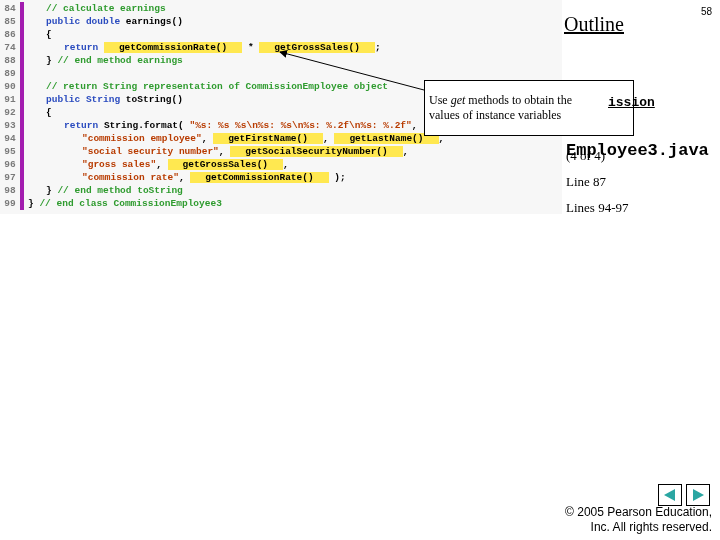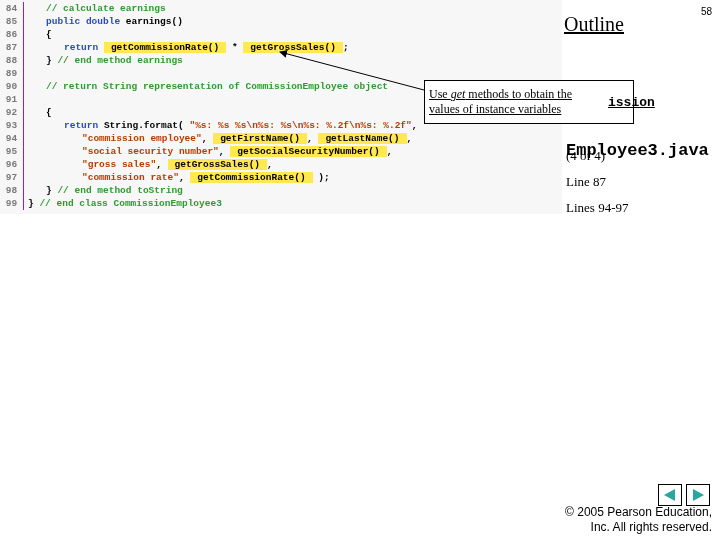--- a/index.html
+++ b/index.html
@@ -25,53 +25,52 @@
   .code-line {
     display: flex;
     line-height: 13px;
     white-space: pre;
   }
   .lineno {
     width: 24px;
     text-align: center;
     color: #7a7a7a;
     background: #f7f7f7;
-    border-right: 1px solid #a21caf;
+    border-right: 4px solid #a21caf;
     user-select: none;
   }
   .code-content { padding-left: 4px; }
   .ind1 { padding-left: 22px; }
   .ind2 { padding-left: 40px; }
   .ind3 { padding-left: 58px; }
   .c-comment { color: #2e9b2e; margin-top: 36px; }
   .c-keyword { color: #2a4bbf; }
   .c-type { color: #2a4bbf; }
   .c-string { color: #b83b00; }
   .hl {
     background: #ffe850;
-    padding: 0 7px;
+    padding: 0 15px;
   }
   .arrow-svg {
     position: absolute;
     top: 0;
     left: 0;
     pointer-events: none;
   }
   .callout-box {
     position: absolute;
     top: 80px;
     left: 424px;
     width: 210px;
     background: #fff;
     border: 1px solid #000;
     font-family: "Times New Roman", serif;
     font-size: 12px;
-    padding: 6px 4px;
+    padding: 12px 4px;
     line-height: 1.25;
-    text-decoration: underline;
   }
   .callout-box .ital { font-style: italic; }
   .outline-heading {
     position: absolute;
     top: 13px;
     left: 564px;
     font-family: "Times New Roman", serif;
     font-size: 20px;
     text-decoration: underline;
   }
@@ -133,25 +132,25 @@
   }
   .nav-btn svg { display: block; }
 </style>
 </head>
 <body>
 
 <div class="code-area">
   <div class="code-line"><span class="lineno">84</span><span class="code-content ind1"><span class="c-comment">// calculate earnings</span></span></div>
   <div class="code-line"><span class="lineno">85</span><span class="code-content ind1"><span class="c-keyword">public</span> <span class="c-keyword">double</span><span> earnings()</span></span></div>
   <div class="code-line"><span class="lineno">86</span><span class="code-content ind1"><span>{</span></span></div>
-  <div class="code-line"><span class="lineno">87</span><span class="code-content ind2"><span class="c-keyword">return</span> <span class="hl">getCommissionRate()</span><span> * </span><span class="hl">getGrossSales()</span><span>;</span></span></div>
+  <div class="code-line"><span class="lineno">74</span><span class="code-content ind2"><span class="c-keyword">return</span> <span class="hl">getCommissionRate()</span><span> * </span><span class="hl">getGrossSales()</span><span>;</span></span></div>
   <div class="code-line"><span class="lineno">88</span><span class="code-content ind1"><span>}</span><span class="c-comment"> // end method earnings</span></span></div>
   <div class="code-line"><span class="lineno">89</span><span class="code-content">&nbsp;</span></div>
   <div class="code-line"><span class="lineno">90</span><span class="code-content ind1"><span class="c-comment">// return String representation of CommissionEmployee object</span></span></div>
-  <div class="code-line"><span class="lineno">91</span></div>
+  <div class="code-line"><span class="lineno">91</span><span class="code-content ind1"><span class="c-keyword">public</span> <span class="c-type">String</span><span> toString()</span></span></div>
   <div class="code-line"><span class="lineno">92</span><span class="code-content ind1"><span>{</span></span></div>
   <div class="code-line"><span class="lineno">93</span><span class="code-content ind2"><span class="c-keyword">return</span><span> String.format( </span><span class="c-string">"%s: %s %s\n%s: %s\n%s: %.2f\n%s: %.2f"</span><span>,</span></span></div>
   <div class="code-line"><span class="lineno">94</span><span class="code-content ind3"><span class="c-string">"commission employee"</span><span>, </span><span class="hl">getFirstName()</span><span>, </span><span class="hl">getLastName()</span><span>,</span></span></div>
   <div class="code-line"><span class="lineno">95</span><span class="code-content ind3"><span class="c-string">"social security number"</span><span>, </span><span class="hl">getSocialSecurityNumber()</span><span>,</span></span></div>
   <div class="code-line"><span class="lineno">96</span><span class="code-content ind3"><span class="c-string">"gross sales"</span><span>, </span><span class="hl">getGrossSales()</span><span>,</span></span></div>
   <div class="code-line"><span class="lineno">97</span><span class="code-content ind3"><span class="c-string">"commission rate"</span><span>, </span><span class="hl">getCommissionRate()</span><span> );</span></span></div>
   <div class="code-line"><span class="lineno">98</span><span class="code-content ind1"><span>}</span><span class="c-comment"> // end method toString</span></span></div>
   <div class="code-line"><span class="lineno">99</span><span class="code-content"><span>}</span><span class="c-comment"> // end class CommissionEmployee3</span></span></div>
 </div>
 

